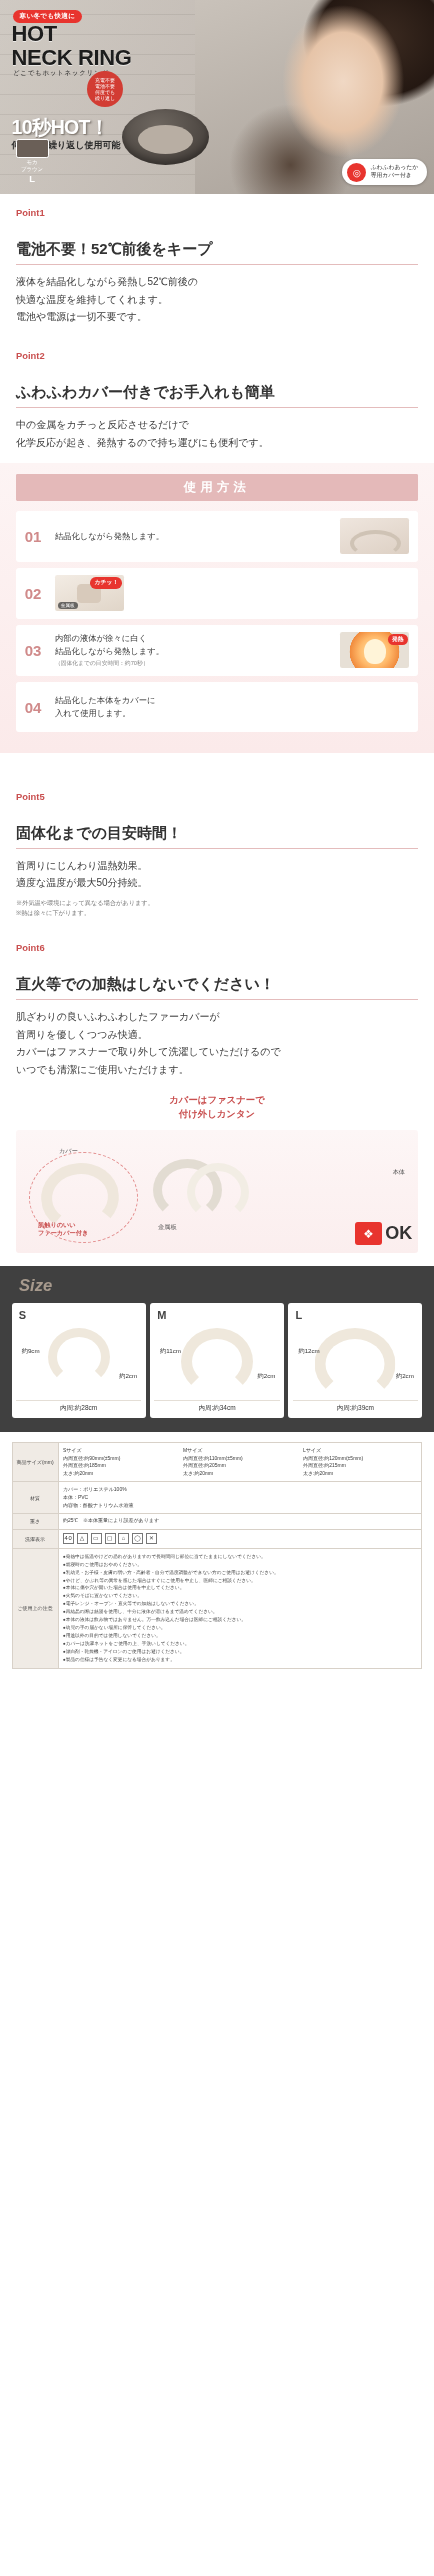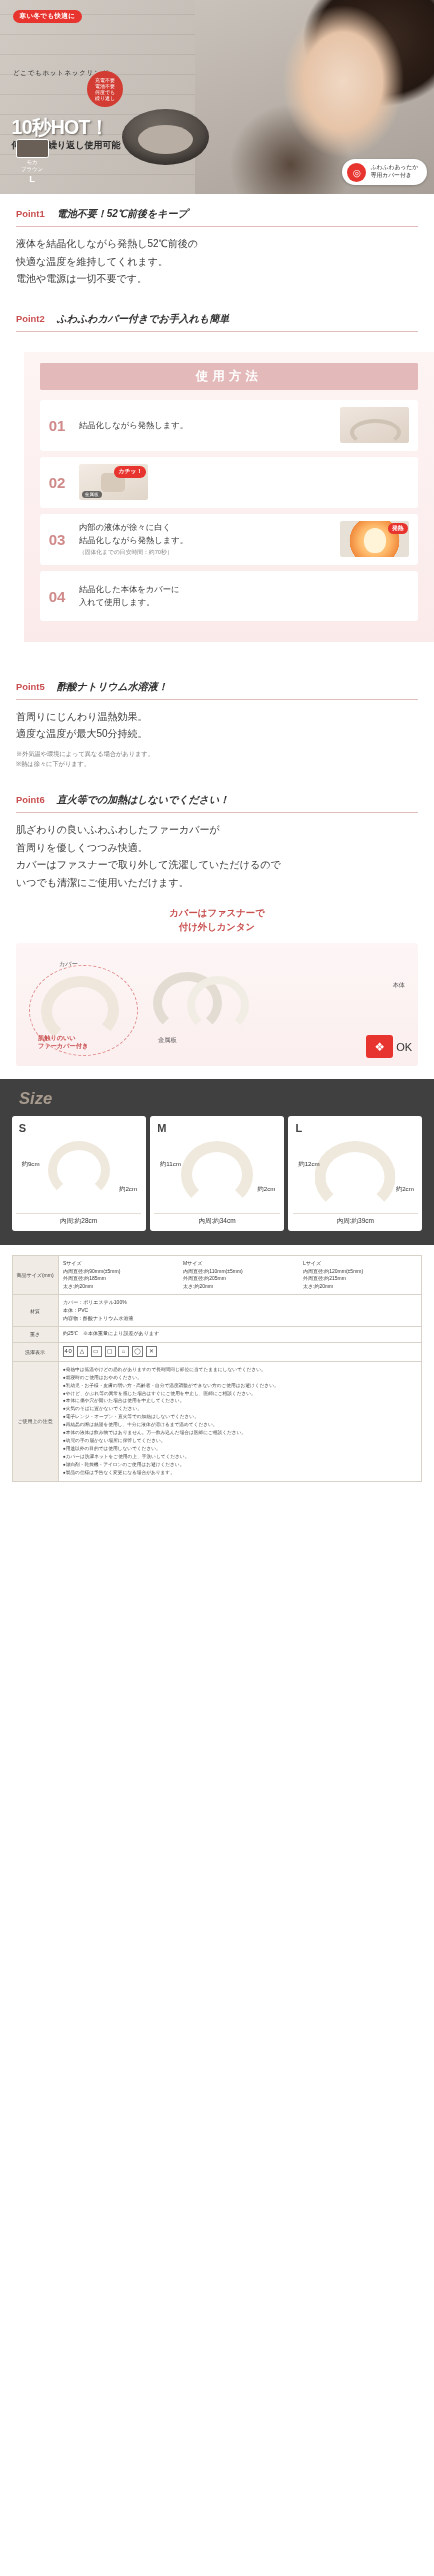--- a/index.html
+++ b/index.html
@@ -92,33 +92,32 @@
   .hero-cool-circle {
     position: absolute; left: 87px; top: 71px; width: 36px; height: 36px; border-radius: 50%;
     background: #d23c33; color: #fff; font-size: 5px; line-height: 1.25;
     display: flex; align-items: center; justify-content: center; text-align: center;
     padding: 2.9px;
   }
 
   
   .point-block { padding: 13px 16px 11.6px; }
   .point-head {
-    display: flex; align-items: baseline; gap: 12px;
-    border-bottom: 1.4px solid #e4bcbc; padding-bottom: 5px; margin-bottom: 8px;
+    display: flex; align-items: baseline; gap: 22px;
+    border-bottom: 1.4px solid #e4bcbc; padding-bottom: 5px; margin-bottom: 8px; flex-direction: column;
   }
   .point-label { font-size: 9.4px; font-weight: bold; color: #c94f4f; }
-  .point-title { font-size: 10px; font-weight: bold; color: #333; font-style: italic; }
+  .point-title { font-size: 15px; font-weight: bold; color: #333; }
   .point-body { font-size: 10px; line-height: 1.75; color: #3a3a3a; }
   .point-note { font-size: 6.2px; line-height: 1.6; color: #777; margin-top: 5.8px; }
 
   
   .howto {
     background: linear-gradient(180deg,#fdf4f4 0%, #fbeaea 100%);
     padding: 11.6px 0 14.5px;
-    margin-left: 24px;
   }
   .howto-title {
     margin: 0 16px 10px; background: #e4b9b9; color: #fff;
     text-align: center; font-size: 12.3px; font-weight: bold; letter-spacing: 4.3px;
     padding: 5px 0; border-radius: 1.4px;
   }
   .step {
     display: flex; align-items: center; gap: 7.2px;
     background: #fff; margin: 0 16px 6.5px; border-radius: 2.9px;
     padding: 7.2px 8.7px; min-height: 42px;
@@ -190,21 +189,21 @@
   .lbl-body { right: 13px; top: 38px; }
   .lbl-metal { left: 142px; top: 93px; }
   .lbl-fur { left: 22px; top: 91px; color: #c94f4f; font-weight: bold; line-height: 1.4; }
   .ok-mark {
     position: absolute; right: 5.8px; bottom: 7.2px; display: flex; align-items: center; gap: 2.9px;
   }
   .ok-mark .wash {
     width: 27.5px; height: 23px; border-radius: 2.9px; background: #e8342e;
     display: flex; align-items: center; justify-content: center; color: #fff; font-size: 11.6px;
   }
-  .ok-mark .ok { font-size: 11px; font-weight: normal; color: #333; }
+  .ok-mark .ok { font-size: 18px; font-weight: bold; color: #333; }
 
   
   .size-sec { background: #404040; padding: 10px 0 14.5px; }
   .size-title {
     font-size: 16.6px; font-style: italic; color: #a79a8d; font-weight: bold;
     margin: 0 0 7.2px 19px;
   }
   .size-grid { display: flex; gap: 4.3px; padding: 0 11.6px; }
   .size-card { flex: 1; background: #fff; border-radius: 2.9px; padding: 5.8px 4.3px 4.3px; text-align: center; }
   .size-letter { font-size: 11px; font-weight: bold; color: #444; text-align: left; margin-left: 2.9px; }
@@ -242,20 +241,21 @@
 </head>
 <body>
 
 <div class="page">
 
   <div class="hero">
     <div class="hero-wall"></div>
     <div class="hero-model"></div>
     <div class="hero-ring-photo"></div>
     <div class="hero-badge-top">寒い冬でも快適に</div>
+    <div class="hero-title">HOT<br>NECK RING</div>
     <div class="hero-subtitle">どこでもホットネックリング</div>
     <div class="hero-cool-circle">充電不要<br>電池不要<br>何度でも<br>繰り返し</div>
     <div class="hero-10sec">10秒HOT！</div>
     <div class="hero-repeat">何度でも繰り返し使用可能</div>
     <div class="hero-color-chip">
       <div class="sw"></div>
       <div class="nm">モカ<br>ブラウン</div>
       <div class="sz">L</div>
     </div>
     <div class="hero-cover-badge">
@@ -270,20 +270,21 @@
       <span class="point-title">電池不要！52℃前後をキープ</span>
     </div>
     <div class="point-body">液体を結晶化しながら発熱し52℃前後の<br>快適な温度を維持してくれます。<br>電池や電源は一切不要です。</div>
   </div>
 
   <div class="point-block">
     <div class="point-head">
       <span class="point-label">Point2</span>
       <span class="point-title">ふわふわカバー付きでお手入れも簡単</span>
     </div>
+    <div class="point-body">中の金属をカチっと反応させるだけで<br>化学反応が起き、発熱するので持ち運びにも便利です。</div>
   </div>
 
   <div class="howto">
     <div class="howto-title">使用方法</div>
 
     <div class="step">
       <div class="step-num">01</div>
       <div class="step-text">結晶化しながら発熱します。</div>
       <div class="step-fig fig1"></div>
     </div>
@@ -312,21 +313,21 @@
       <div class="step-fig"></div>
     </div>
   </div>
 
   <div class="point-block">
   </div>
 
   <div class="point-block">
     <div class="point-head">
       <span class="point-label">Point5</span>
-      <span class="point-title">酢酸ナトリウム水溶液！</span>
+      <span class="point-title">固体化までの目安時間！</span>
     </div>
     <div class="point-body">首周りにじんわり温熱効果。<br>適度な温度が最大50分持続。</div>
     <div class="point-note">※外気温や環境によって異なる場合があります。<br>※熱は徐々に下がります。</div>
   </div>
 
   <div class="point-block">
     <div class="point-head">
       <span class="point-label">Point6</span>
       <span class="point-title">直火等での加熱はしないでください！</span>
     </div>

